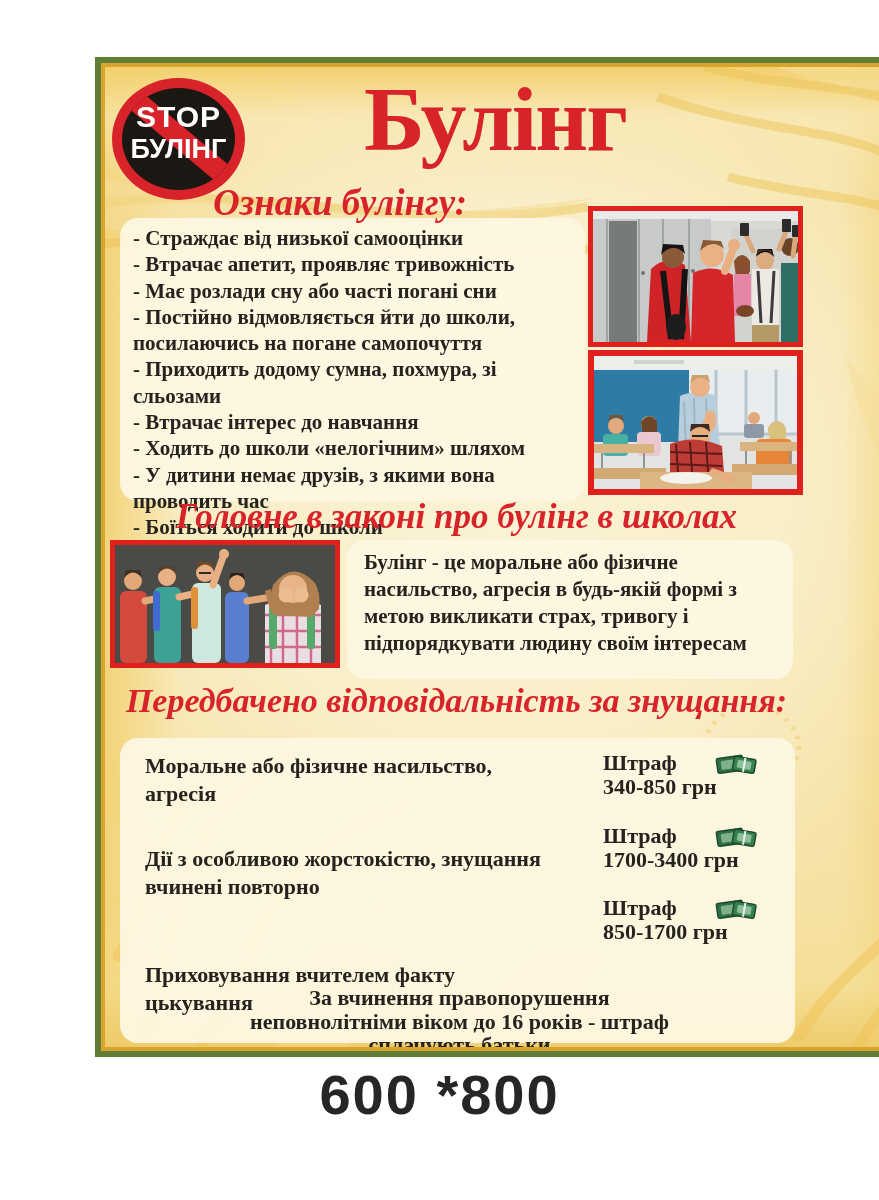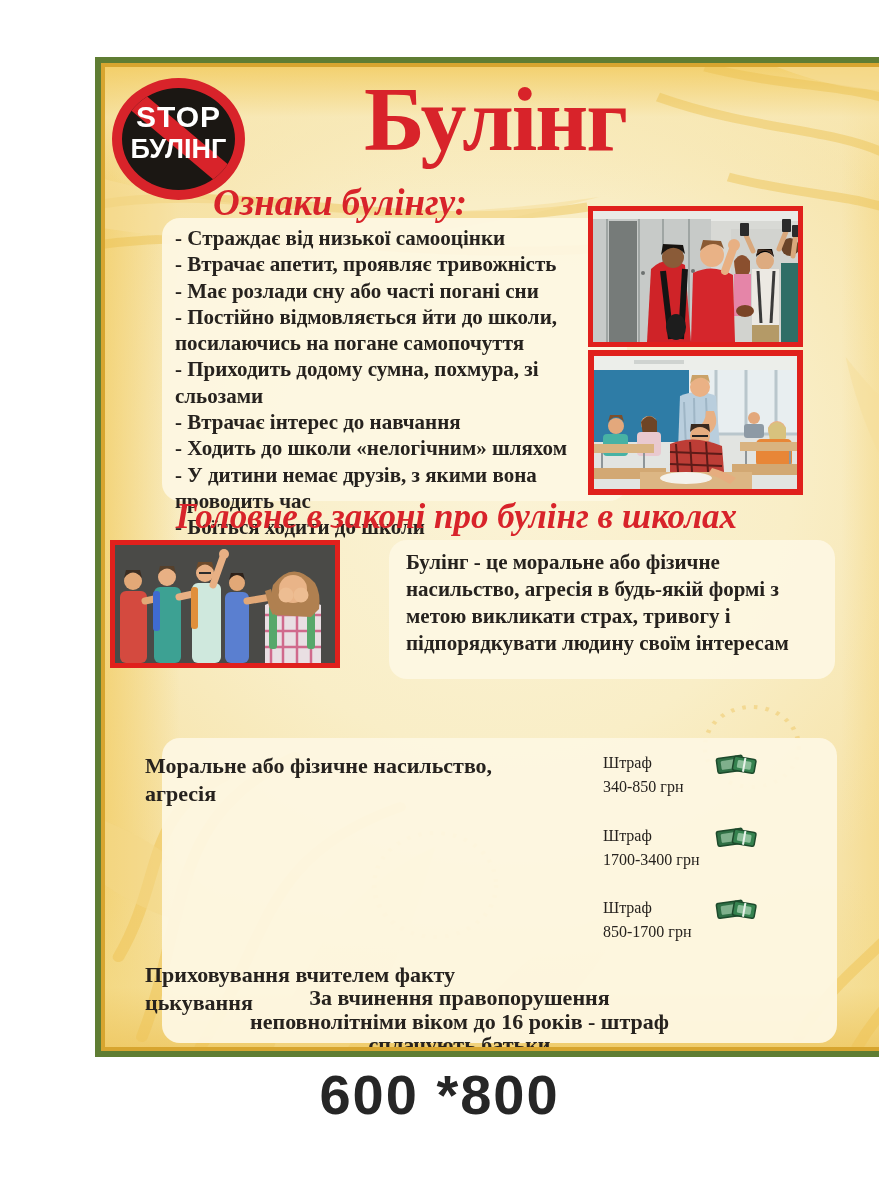--- a/index.html
+++ b/index.html
@@ -47,41 +47,41 @@
   }
   .heading{
     position:absolute;z-index:5;color:#d8232a;font-weight:bold;font-style:italic;text-align:center;
   }
   .h-signs{left:30px;top:124px;width:430px;font-size:37px;}
   .h-law{left:0;top:440px;width:723px;font-size:35px;}
   .h-liab{left:0;top:625px;width:723px;font-size:34px;}
 
   
   .panel{
-    position:absolute;background:rgba(253,247,226,.95);border-radius:18px;z-index:3;margin-left:42px;
+    position:absolute;background:rgba(253,247,226,.95);border-radius:18px;z-index:3;
   }
   .signs-panel{left:25px;top:161px;width:465px;height:283px;}
   .signs-list{
     position:absolute;left:13px;top:7px;right:11px;
     font-size:21px;line-height:26.3px;font-weight:bold;color:#26221e;
   }
   .term-panel{left:252px;top:483px;width:446px;height:139px;}
   .term-inner{position:absolute;left:17px;top:9px;right:15px;font-size:21px;line-height:27px;font-weight:bold;color:#26221e;}
   .fines-panel{left:25px;top:681px;width:675px;height:305px;}
 
   
   .photo{position:absolute;box-sizing:border-box;border:5px solid #e0201c;background:#cccccc;z-index:5;overflow:hidden;}
   .photo svg{display:block;width:100%;height:100%;}
   .photo-hall{left:493px;top:149px;width:215px;height:141px;}
   .photo-class{left:493px;top:293px;width:215px;height:145px;border-width:6px;}
   .photo-point{left:15px;top:483px;width:230px;height:128px;}
 
   
   .offense{position:absolute;left:50px;width:400px;font-size:22px;line-height:28px;font-weight:bold;color:#26221e;z-index:5;}
-  .fine{position:absolute;left:508px;width:160px;font-size:16px;line-height:24px;font-weight:normal;color:#26221e;z-index:5;}
+  .fine{position:absolute;left:508px;width:160px;font-size:22px;line-height:24px;font-weight:bold;color:#26221e;z-index:5;}
   .money{position:absolute;left:618px;width:46px;height:30px;z-index:5;}
   .note{position:absolute;left:3px;top:898px;width:723px;text-align:center;z-index:5;
         font-size:22px;line-height:23.5px;font-weight:bold;color:#26221e;margin-top:31px;}
 
   
   .size-label{
     position:absolute;left:0;top:1062px;width:879px;text-align:center;
     font-family:"Liberation Sans","DejaVu Sans",sans-serif;font-weight:bold;
     font-size:56px;color:#262626;letter-spacing:2px;
   }
@@ -318,39 +318,41 @@
       <path d="M150,46 q4,18 8,24 l6,-6 q-6,-8 -8,-20 z" fill="#b08050"></path>
     </svg>
   </div>
 
   <div class="panel term-panel">
     <div class="term-inner">
       <div>Булінг - це моральне або фізичне насильство, агресія в будь-якій формі з метою викликати страх, тривогу і підпорядкувати людину своїм інтересам</div>
     </div>
   </div>
 
+  <div class="heading h-liab">Передбачено відповідальність за знущання:</div>
   <div class="panel fines-panel"></div>
 
   <div class="offense" style="top:695px;">Моральне або фізичне насильство, агресія</div>
   <div class="fine" style="top:694px;">
     <div>Штраф</div>
     <div>340-850 грн</div>
   </div>
   <svg class="money" style="top:693px;" viewBox="0 0 46 30">
     <g transform="rotate(-8 16 14)">
         <rect x="4" y="7" width="26" height="15" rx="2" fill="#2f6f45" stroke="#1d4a2c" stroke-width="1.5"></rect>
         <rect x="8" y="10" width="18" height="9" rx="1.5" fill="#7fb08c"></rect>
       </g>
     <g transform="rotate(10 32 16)">
         <rect x="20" y="8" width="22" height="14" rx="2" fill="#35824f" stroke="#1d4a2c" stroke-width="1.5"></rect>
         <rect x="24" y="11" width="14" height="8" rx="1.5" fill="#8cbf9a"></rect>
         <line x1="31" y1="8" x2="31" y2="22" stroke="#e8f2ea" stroke-width="2"></line>
       </g>
   </svg>
 
+  <div class="offense" style="top:788px;">Дії з особливою жорстокістю, знущання вчинені повторно</div>
   <div class="fine" style="top:767px;">
     <div>Штраф</div>
     <div>1700-3400 грн</div>
   </div>
   <svg class="money" style="top:766px;" viewBox="0 0 46 30">
     <g transform="rotate(-8 16 14)">
         <rect x="4" y="7" width="26" height="15" rx="2" fill="#2f6f45" stroke="#1d4a2c" stroke-width="1.5"></rect>
         <rect x="8" y="10" width="18" height="9" rx="1.5" fill="#7fb08c"></rect>
       </g>
     <g transform="rotate(10 32 16)">

